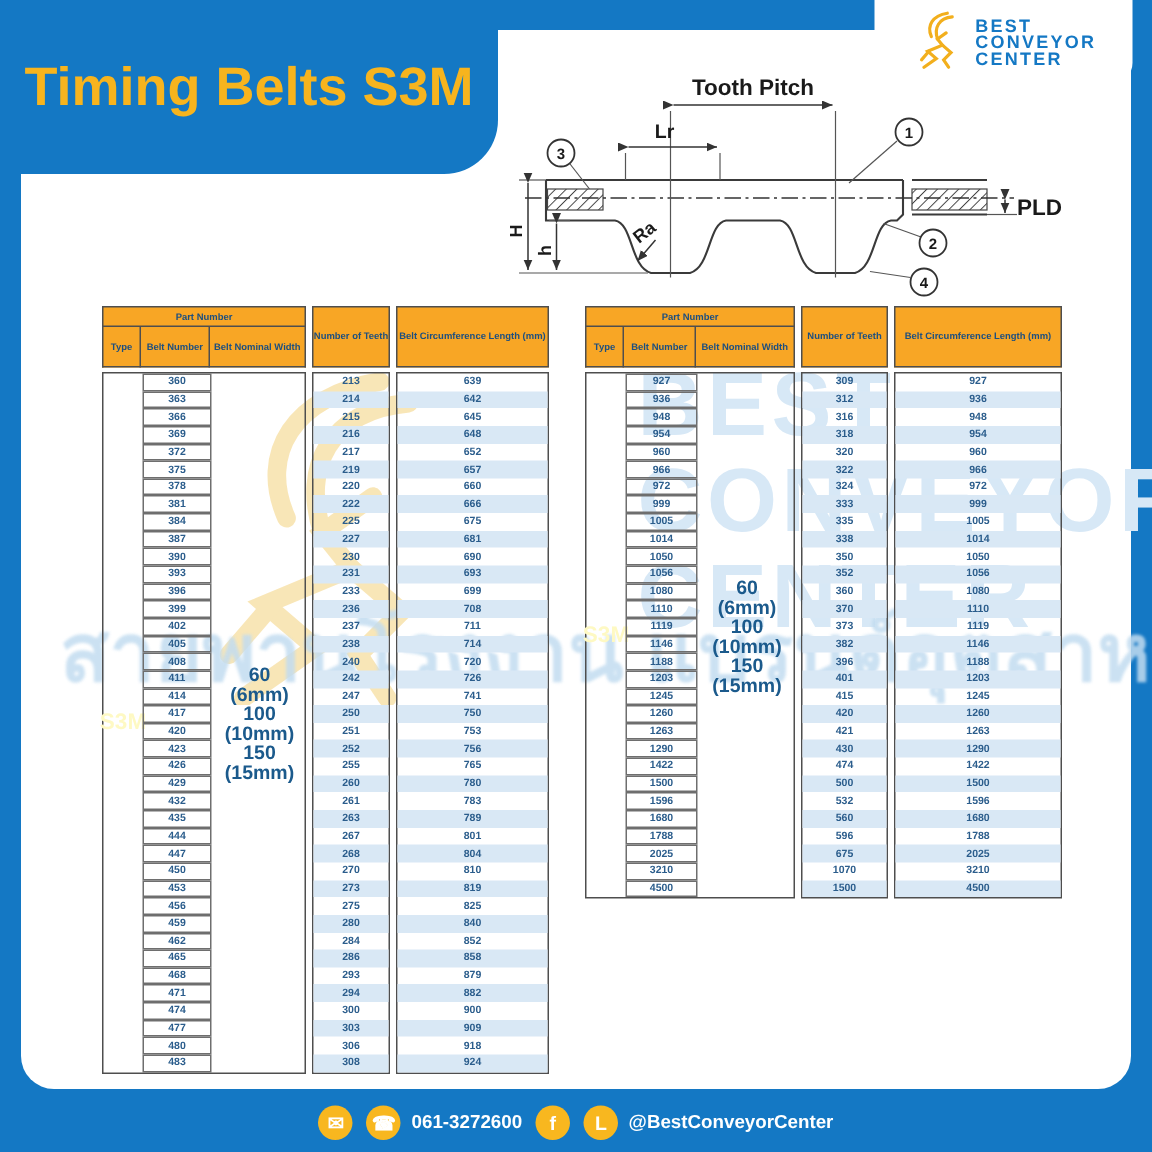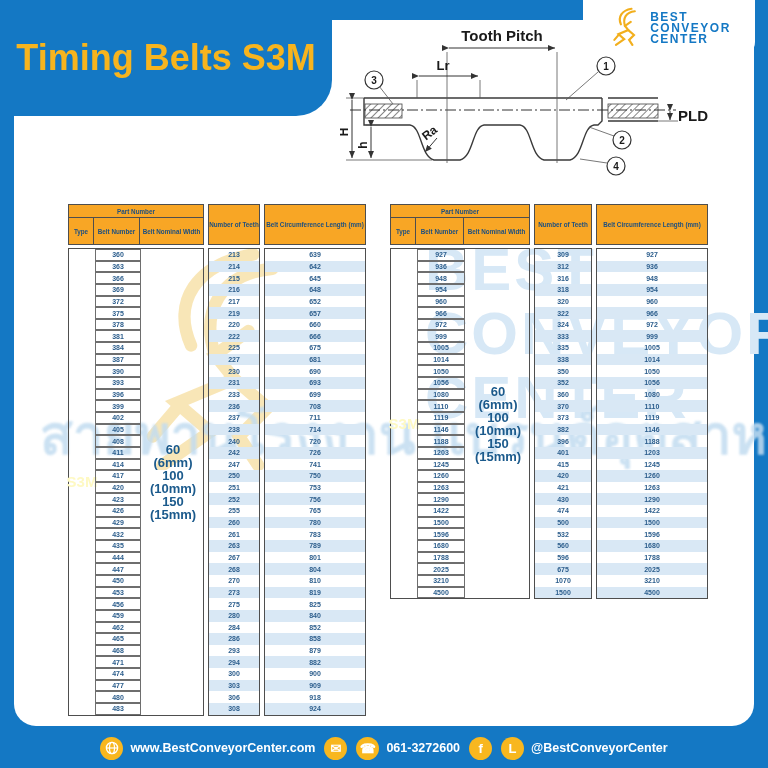--- a/index.html
+++ b/index.html
@@ -33,21 +33,21 @@
   .goat{stroke:#F2AF1D;fill:none;stroke-width:2.6;stroke-linecap:round;stroke-linejoin:miter;}
   
   .wm{position:absolute;z-index:2;pointer-events:none;}
   .wm-logo{left:425px;top:238px;width:345px;color:#D7E8F6;font-weight:900;
     font-size:60px;line-height:64px;letter-spacing:3px;font-stretch:condensed;}
   .wm-thai{left:40px;top:392px;width:720px;color:#C2DCF0;font-size:54px;font-weight:bold;
     filter:blur(1.1px);white-space:nowrap;opacity:.85;}
   .wm-goat{left:105px;top:240px;opacity:.55;}
   .wm-goat .goat{stroke:#F4D27E;}
   
-  .diagram{position:absolute;left:340px;top:28px;width:420px;height:152px;z-index:4;}
+  .diagram{position:absolute;left:340px;top:50px;width:420px;height:152px;z-index:4;}
   .diagram text{font-family:"Liberation Sans",sans-serif;fill:#1a1a1a;font-weight:bold;}
   .dline{stroke:#3a3a3a;stroke-width:1.4;fill:none;}
   .thin{stroke:#555;stroke-width:0.8;fill:none;}
   .dim{stroke:#333;stroke-width:1;fill:none;}
   
   .ptable{position:absolute;top:204px;z-index:4;font-weight:bold;color:#2B5D8C;}
   .ptable.left{left:68px;--c-type:26px;--c-bn:46px;--c-bw:64px;--c-teeth:52px;--c-len:102px;}
   .ptable.right{left:390px;--c-type:26px;--c-bn:48px;--c-bw:66px;--c-teeth:58px;--c-len:112px;}
   .tgrid{display:grid;grid-template-columns:calc(var(--c-type) + var(--c-bn) + var(--c-bw)) var(--c-teeth) var(--c-len);column-gap:4px;}
   .thead{height:41px;}
@@ -478,30 +478,20 @@
         <div class="num">1788</div>
         <div class="num alt">2025</div>
         <div class="num">3210</div>
         <div class="num alt">4500</div>
       </div>
   </div>
 </div>
 
 <div class="footer">
     <div class="fitem">
-      <div class="ficon">
-        <svg width="16" height="16" viewBox="0 0 20 20">
-          <circle cx="10" cy="10" r="7" fill="none" stroke="#fff" stroke-width="1.7"></circle>
-          <ellipse cx="10" cy="10" rx="3.1" ry="7" fill="none" stroke="#fff" stroke-width="1.5"></ellipse>
-          <line x1="3" y1="10" x2="17" y2="10" stroke="#fff" stroke-width="1.5"></line>
-        </svg>
-      </div>
-      <span class="flabel">www.BestConveyorCenter.com</span>
-    </div>
-    <div class="fitem">
       <div class="ficon">✉</div>
     </div>
     <div class="fitem">
       <div class="ficon">☎</div>
       <span class="flabel">061-3272600</span>
     </div>
     <div class="fitem">
       <div class="ficon">f</div>
     </div>
     <div class="fitem">

